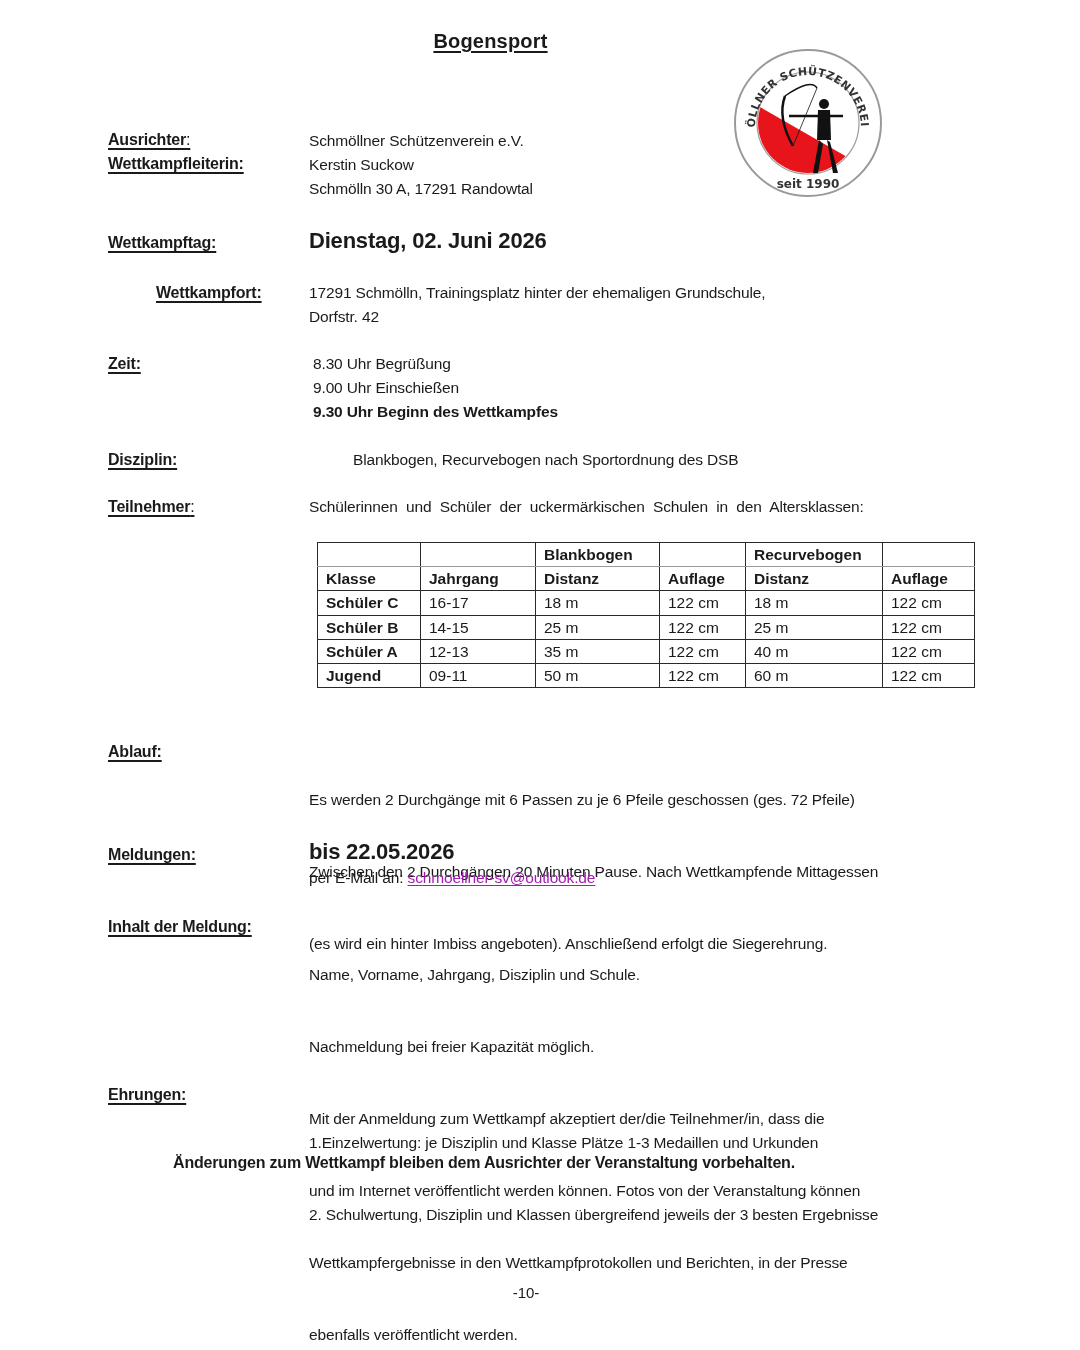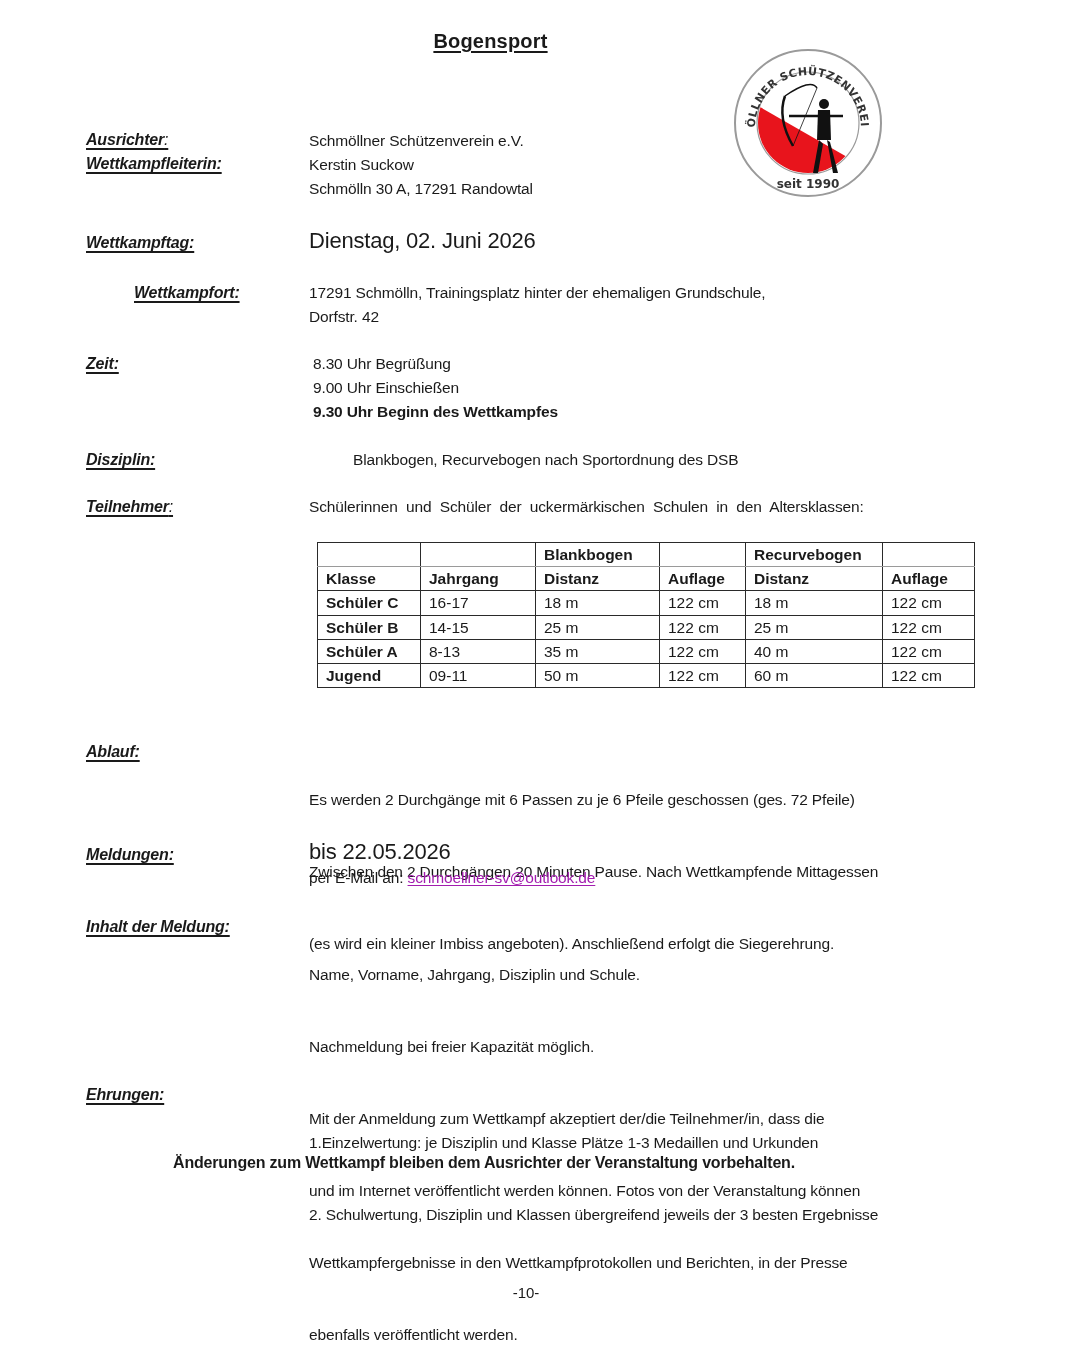--- a/index.html
+++ b/index.html
@@ -1,26 +1,26 @@
 <!DOCTYPE html>
 <html><head>
 <meta charset="utf-8">
 <style>
   html, body { margin: 0; padding: 0; background: #ffffff; }
   body { width: 1080px; height: 1350px; position: relative; overflow: hidden;
          font-family: "Liberation Sans", "DejaVu Sans", sans-serif; color: #1a1a1a; }
   .abs { position: absolute; }
   .title { left: 0; width: 981px; top: 30px; text-align: center; font-size: 20px; font-weight: bold;
            text-decoration: underline; text-underline-offset: 3px; letter-spacing: 0.2px; }
-  .label { left: 86px; font-size: 16px; font-weight: bold; text-decoration: underline;
-           text-underline-offset: 3px; text-decoration-thickness: 1.5px; letter-spacing: -0.2px; font-style: italic; }
+  .label { left: 108px; font-size: 16px; font-weight: bold; text-decoration: underline;
+           text-underline-offset: 3px; text-decoration-thickness: 1.5px; letter-spacing: -0.2px; }
   .label .colon-plain { font-weight: normal; }
   .val { left: 309px; font-size: 15.5px; line-height: 24px; letter-spacing: -0.15px; }
   .val .line { display: block; white-space: nowrap; }
-  .big { font-size: 22px; font-weight: normal; line-height: 28px; letter-spacing: -0.2px; }
+  .big { font-size: 22px; font-weight: bold; line-height: 28px; letter-spacing: -0.2px; }
   .bold { font-weight: bold; }
   .link { color: #a21caf; text-decoration: underline; text-underline-offset: 2px; }
 
   .logo { left: 733px; top: 48px; width: 150px; height: 150px; }
 
   table.klassen { position: absolute; left: 299px; top: 542px; border-collapse: collapse;
                   font-size: 15.5px; margin-left: 18px; }
   table.klassen td { border: 1.5px solid #2a2a2a; padding: 0 8px; height: 23.2px; line-height: 23px;
                      white-space: nowrap; }
   table.klassen tr.h1 td { border-bottom: 1px solid #9a9a9a; }
@@ -135,42 +135,42 @@
   <tr>
     <td class="b">Schüler B</td>
     <td>14-15</td>
     <td>25 m</td>
     <td>122 cm</td>
     <td>25 m</td>
     <td>122 cm</td>
   </tr>
   <tr>
     <td class="b">Schüler A</td>
-    <td>8-13</td>
+    <td>12-13</td>
     <td>35 m</td>
     <td>122 cm</td>
     <td>40 m</td>
     <td>122 cm</td>
   </tr>
   <tr>
     <td class="b">Jugend</td>
     <td>09-11</td>
     <td>50 m</td>
     <td>122 cm</td>
     <td>60 m</td>
     <td>122 cm</td>
   </tr>
 </tbody>
   </table>
 
 <div class="abs label" style="top:743px;">Ablauf:</div>
 <div class="abs val" style="top:740px; white-space:pre;">
   <span class="line">Es werden  2 Durchgänge mit 6 Passen zu je 6 Pfeile geschossen (ges. 72 Pfeile)</span>
   <span class="line">Zwischen den  2 Durchgängen  20  Minuten  Pause.  Nach  Wettkampfende   Mittagessen</span>
-  <span class="line">(es wird ein kleiner  Imbiss angeboten).  Anschließend  erfolgt  die  Siegerehrung.</span>
+  <span class="line">(es wird ein hinter  Imbiss angeboten).  Anschließend  erfolgt  die  Siegerehrung.</span>
 </div>
 
 <div class="abs label" style="top:846px;">Meldungen:</div>
 <div class="abs val" style="top:838px;">
   <span class="line big">bis 22.05.2026</span>
   <span class="line"><span style="white-space:pre;">per E-Mail an: </span><a class="link">schmoellner-sv@outlook.de</a></span>
 </div>
 
 <div class="abs label" style="top:918px;">Inhalt der Meldung:</div>
 <div class="abs val" style="top:915px; white-space:pre;">

